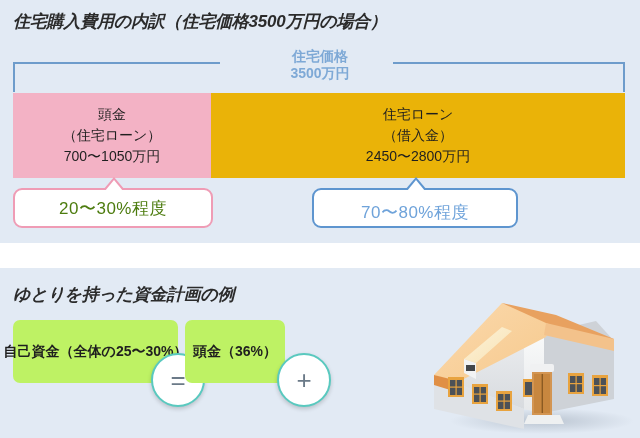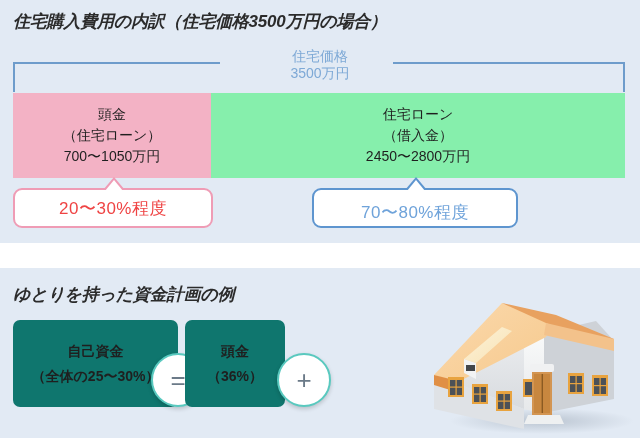--- a/index.html
+++ b/index.html
@@ -60,20 +60,21 @@
   #bracket-label {
     position: absolute;
     left: 0;
     right: 0;
     top: 48px;
     text-align: center;
     color: #7ea9d6;
     font-size: 14px;
     line-height: 17px;
     white-space: pre-line;
+    font-weight: bold;
   }
 
   
   #split-bar {
     position: absolute;
     left: 13px;
     top: 93px;
     width: 612px;
     height: 85px;
   }
@@ -81,21 +82,21 @@
     position: absolute;
     top: 0;
     height: 85px;
     display: flex;
     flex-direction: column;
     align-items: center;
     justify-content: center;
     box-sizing: border-box;
   }
   #seg-down  { left: 0;     width: 198px; background: #f3b2c5; }
-  #seg-loan  { left: 198px; width: 414px; background: #86efac; }
+  #seg-loan  { left: 198px; width: 414px; background: #eab308; }
   .bar-line {
     font-size: 14px;
     line-height: 21px;
     color: #1f1f1f;
     white-space: nowrap;
   }
 
   
   .callout {
     position: absolute;
@@ -121,21 +122,21 @@
     border-left: 11px solid transparent;
     border-right: 11px solid transparent;
   }
   .callout .tip-outer { top: -13px; }
   .callout .tip-inner { top: -10px; border-left-width: 9px; border-right-width: 9px; }
 
   #callout-down {
     left: 13px; top: 188px; width: 200px;
     border: 2px solid #ef9cb5;
   }
-  #callout-down .txt { color: #ef4444; }
+  #callout-down .txt { color: #4d7c0f; }
   #callout-down .tip-outer { left: 88px; border-bottom: 13px solid #ef9cb5; }
   #callout-down .tip-inner { left: 90px; border-bottom: 11px solid #ffffff; }
 
   #callout-loan {
     left: 312px; top: 188px; width: 206px;
     border: 2px solid #5e95cf;
   }
   #callout-loan .txt { color: #6fa3da; margin-top: 8px; }
   #callout-loan .tip-outer { left: 91px; border-bottom: 13px solid #5e95cf; }
   #callout-loan .tip-inner { left: 93px; border-bottom: 11px solid #ffffff; }
@@ -144,25 +145,25 @@
   #formula {
     position: absolute;
     left: 13px;
     top: 320px;
     height: 87px;
     width: 392px;
   }
   .gbox {
     position: absolute;
     top: 0;
-    height: 87px;
-    background: #0f766e;
+    height: 63px;
+    background: #bef264;
     border-radius: 7px;
     display: flex;
-    flex-direction: column;
+    flex-direction: row;
     align-items: center;
     justify-content: center;
   }
   .gbox .gline {
     font-size: 14px;
     font-weight: 700;
     line-height: 25px;
     color: #1f1f1f;
     white-space: nowrap;
   }

